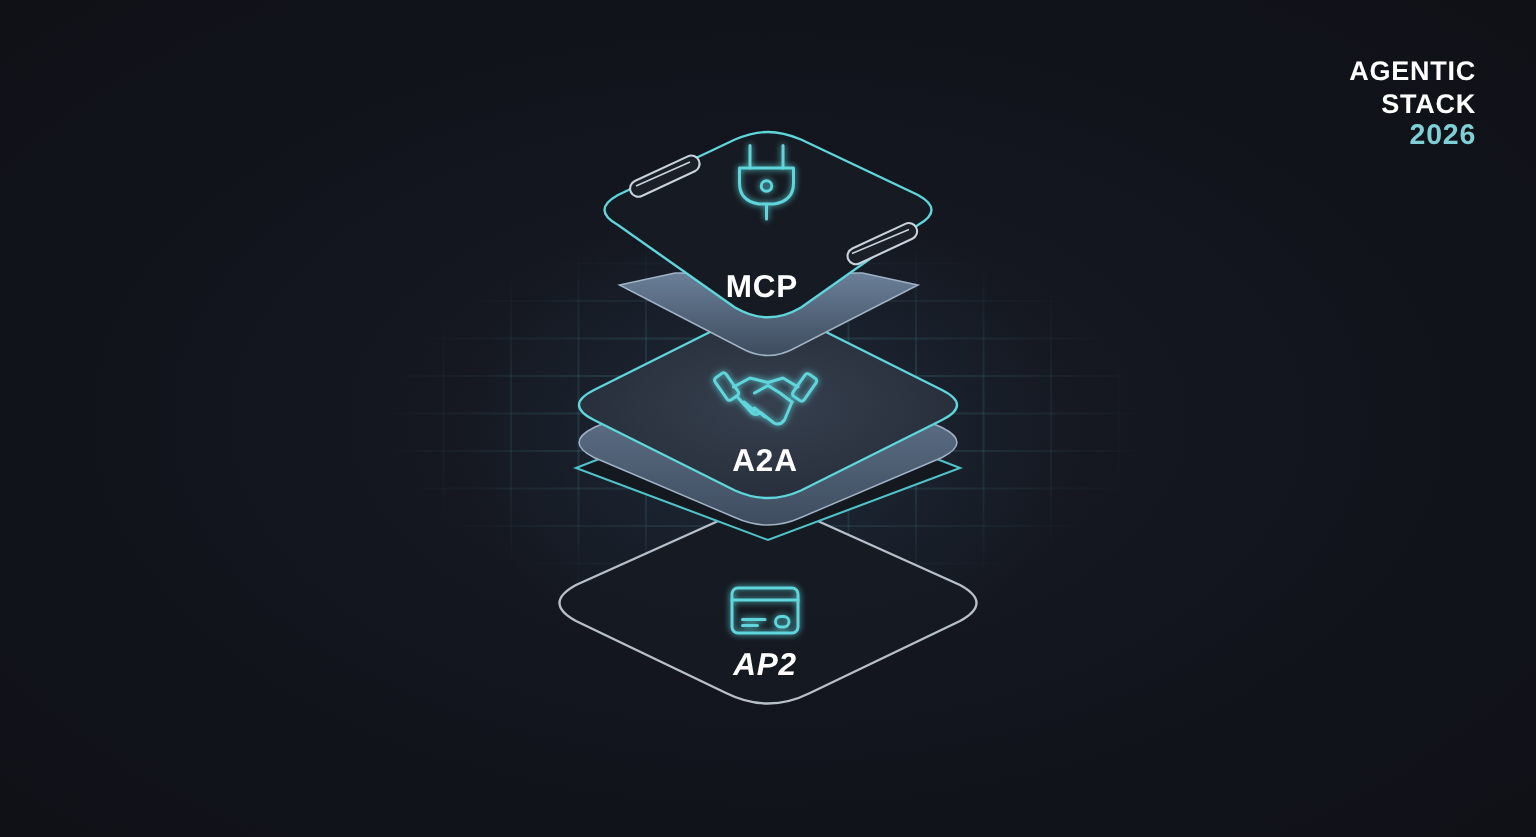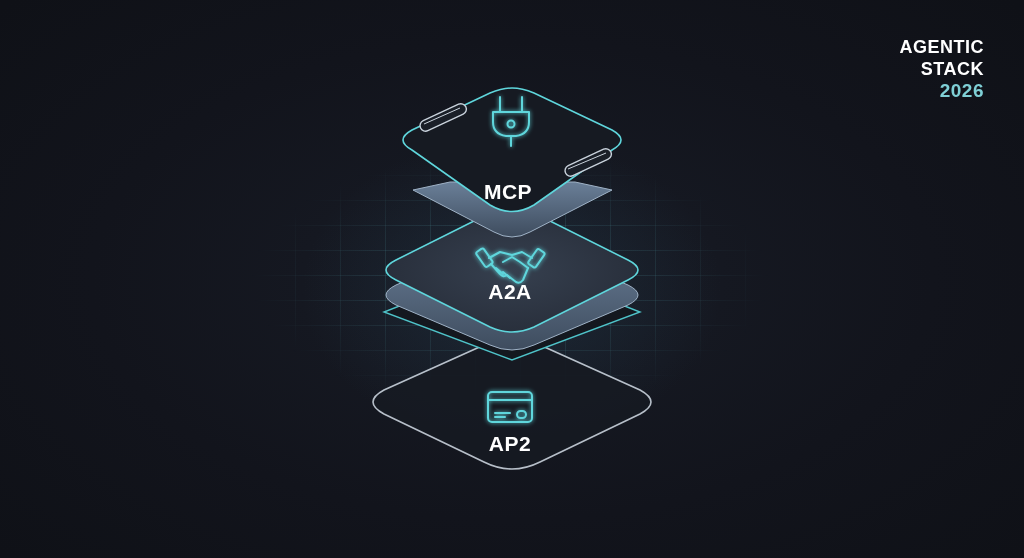--- a/index.html
+++ b/index.html
@@ -125,14 +125,14 @@
   <g filter="url(#glow)" fill="none" stroke="#5fd6dc" stroke-width="2" stroke-linecap="round" stroke-linejoin="round">
     <rect x="488" y="392" width="44" height="30" rx="4"></rect>
     <line x1="488" y1="400" x2="532" y2="400"></line>
     <line x1="495" y1="413" x2="510" y2="413"></line>
     <line x1="495" y1="417" x2="505" y2="417"></line>
     <rect x="517" y="411" width="9" height="7" rx="3.5"></rect>
   </g>
 </svg>
 
 <div class="label" style="left:508px; top:159px;margin-top:21px;">MCP</div>
-<div class="label" style="left:510px; top:280px;">A2A</div>
-<div class="label" style="left:510px; top:432px;">AP2</div>
+<div class="label" style="left:510px; top:296px;">A2A</div>
+<div class="label" style="left:510px; top:432px;font-style:italic;">AP2</div>
 
 </body></html>

